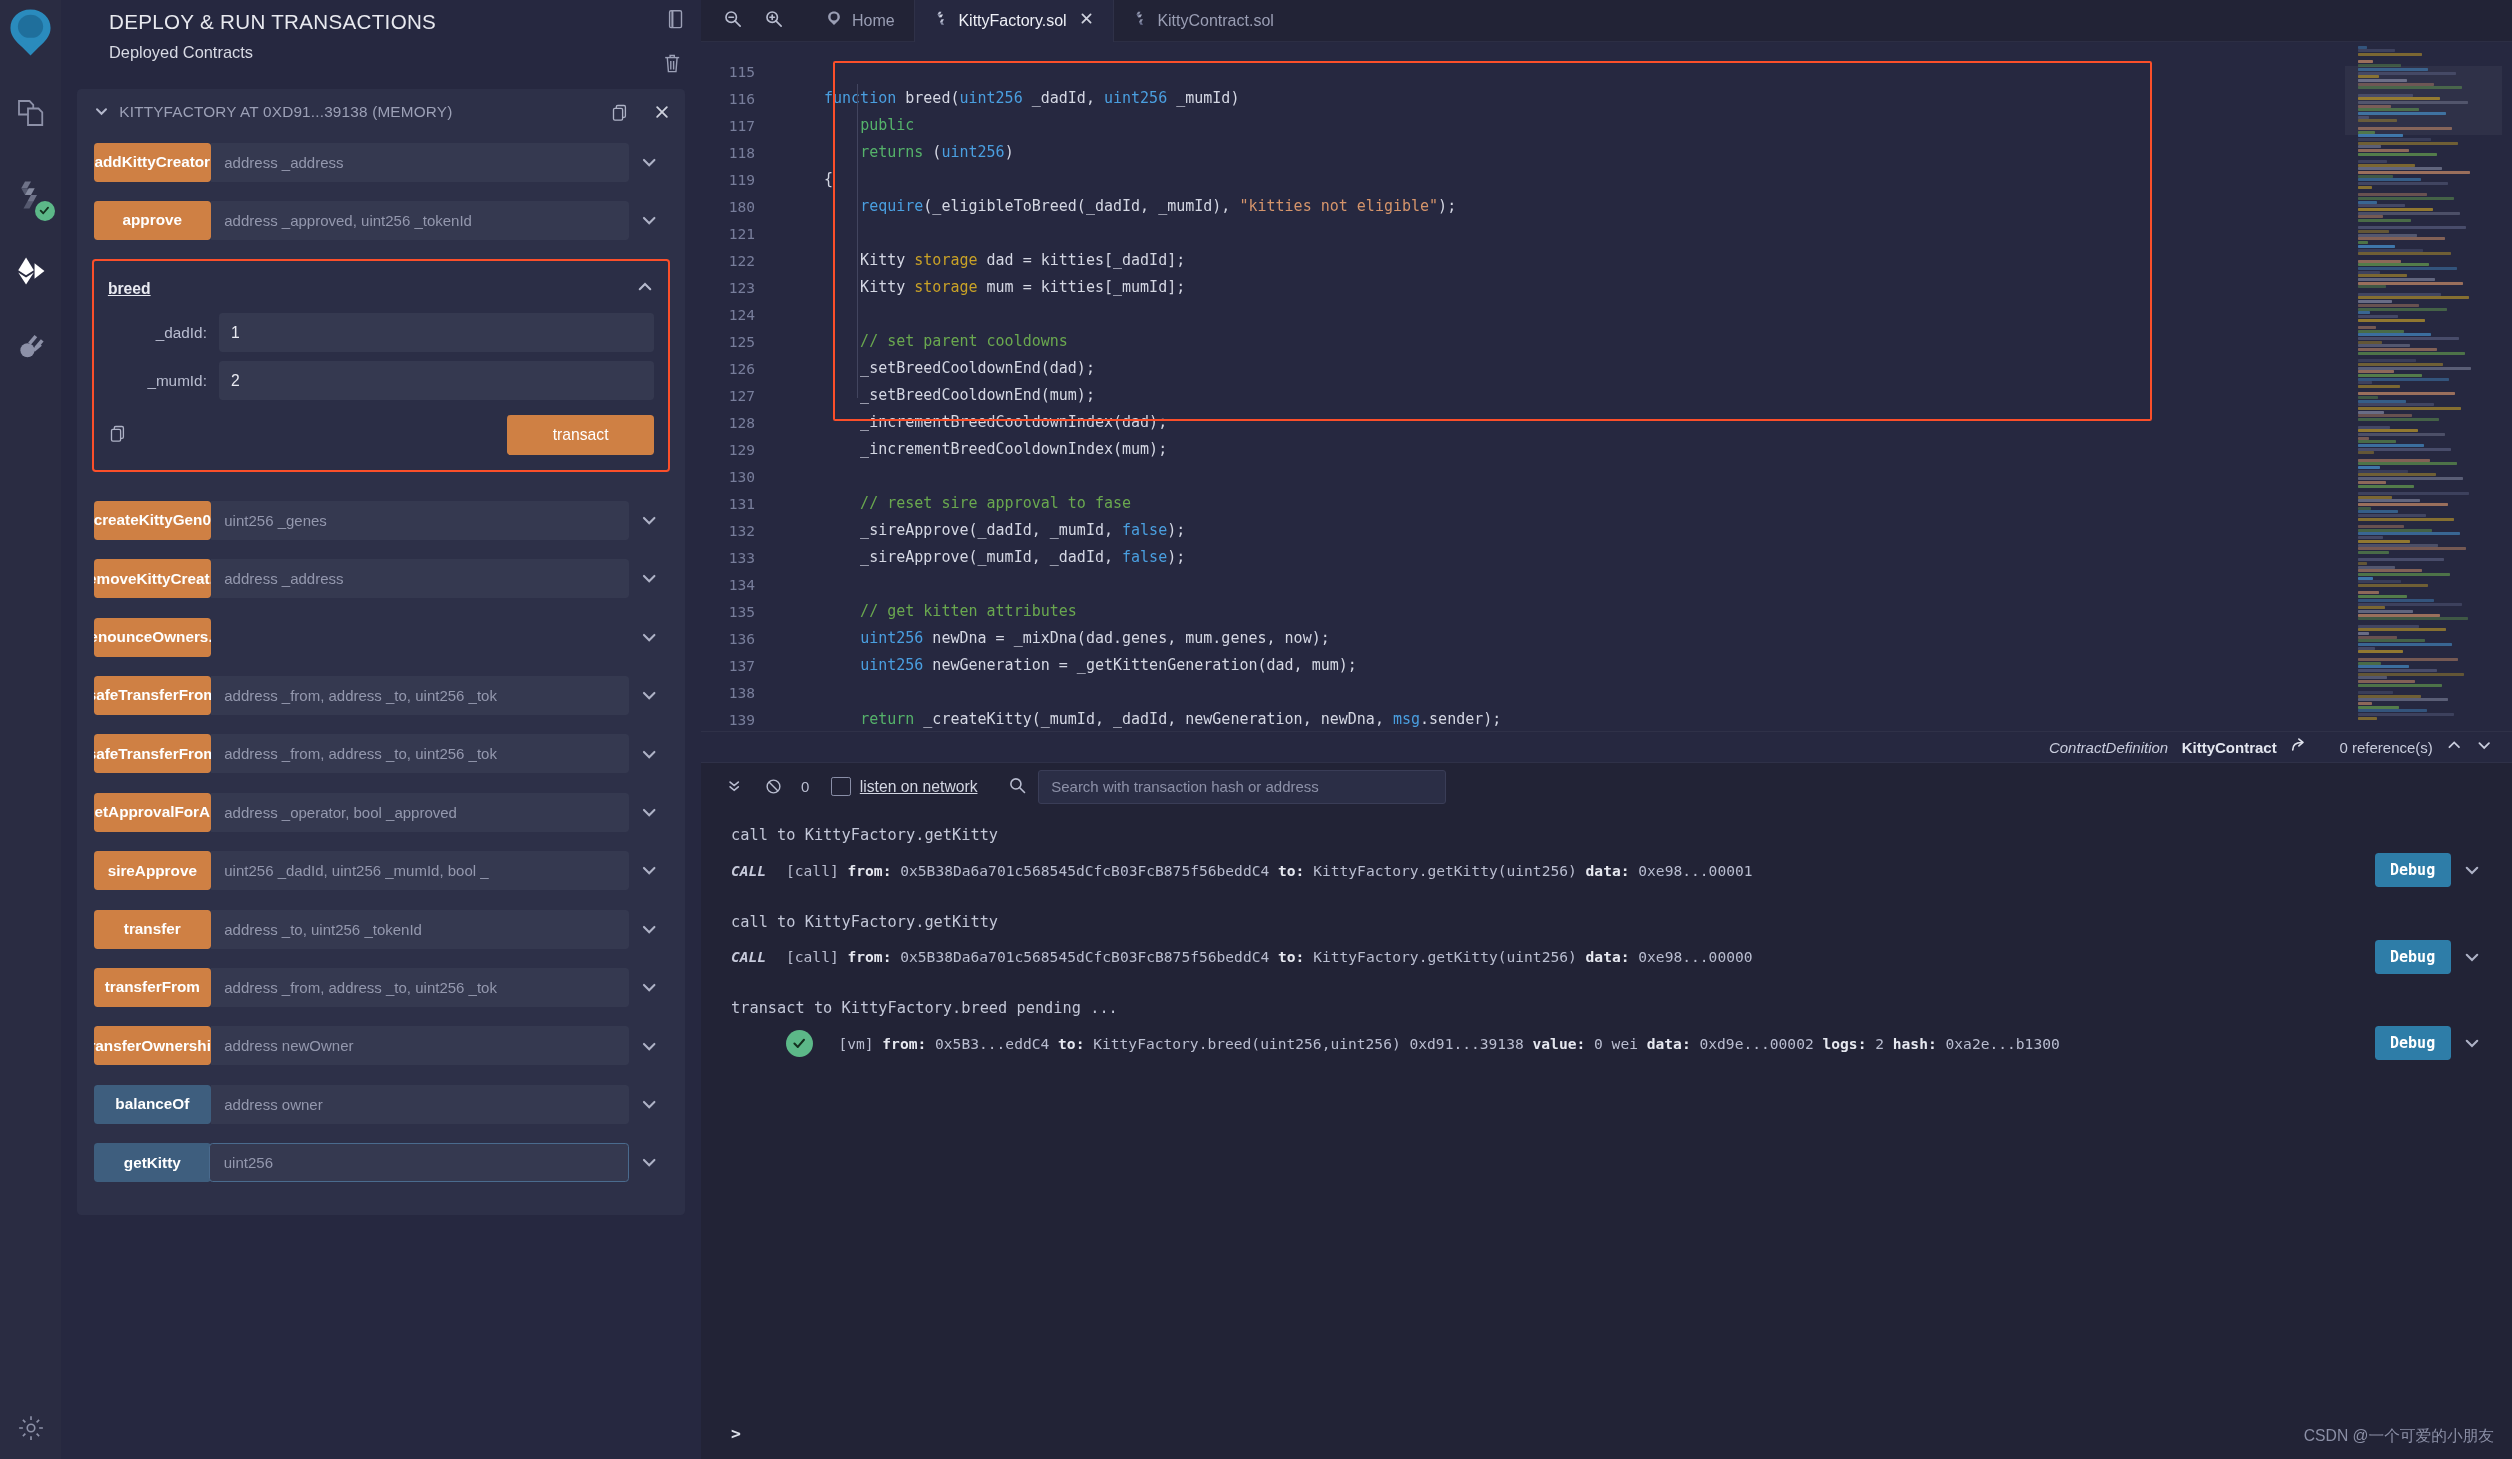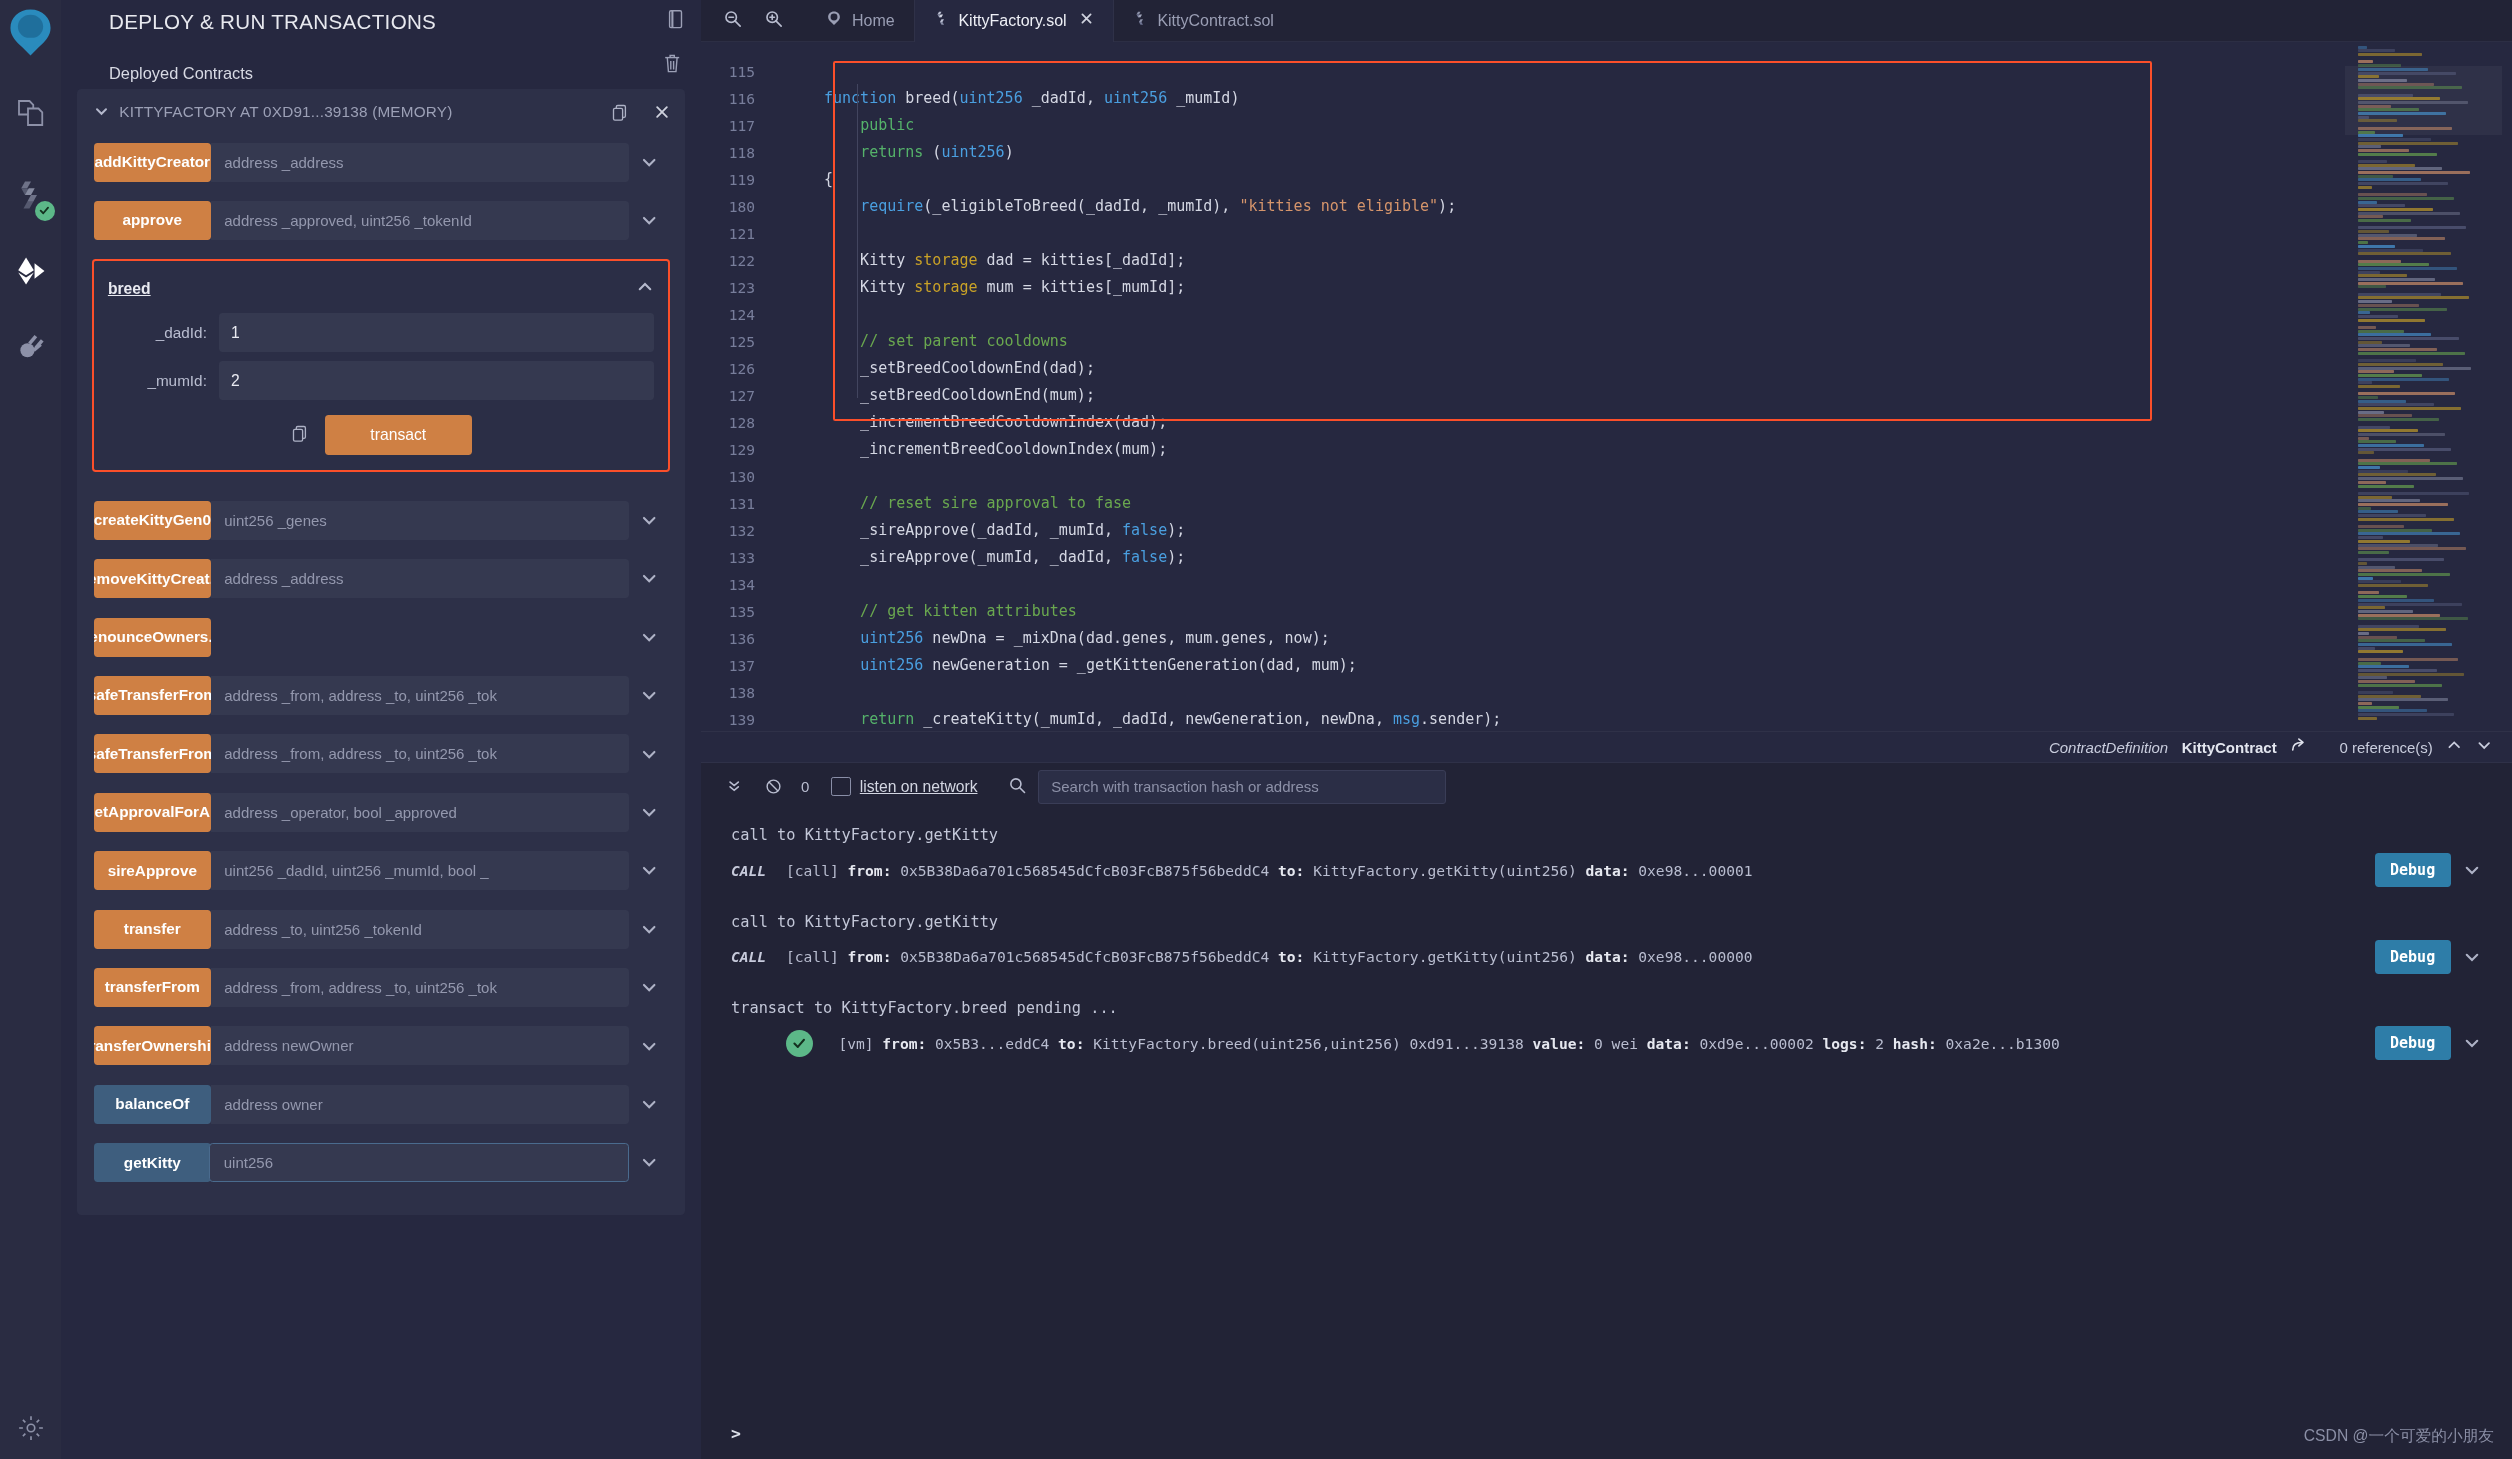--- a/index.html
+++ b/index.html
@@ -38,21 +38,21 @@
   }
   .panel-head {
     height: 43px; display:flex; align-items:center;
     padding: 0 0 0 48px; position: relative;
   }
   .panel-title {
     color: #e8e9ef; font-size: 20.6px; letter-spacing: 0.3px; font-weight: 400;
   }
   .panel-head-ico { position: absolute; right: 15px; top: 7.5px; }
   .sub-head {
-    height: 40px; display:flex; align-items:flex-end; padding-left: 48px;
+    height: 40px; display:flex; align-items:flex-start; padding-left: 48px;
     position: relative;
   }
   .sub-head-label { color: #d8dae4; font-size: 16.4px; }
   .trash-btn { position:absolute; right: 18px; top: 9px; }
 
   .contract-card {
     margin: 6px 16.4px 0 16.4px; background: #2d3048;
     border-radius: 4.5px; padding: 0 0 13.5px 0;
   }
   .cc-head {
@@ -102,21 +102,21 @@
   .breed-field { display:flex; align-items:center; margin-top: 9px; }
   .breed-label {
     width: 111px; flex: 0 0 111px; text-align: right; padding-right: 12px;
     color: #b9bdd0; font-size: 15.3px;
   }
   .breed-inp {
     flex: 1; height: 39px; background: #353950; border: none; border-radius: 3.7px;
     color: #e9eaf1; font-size: 15.7px; padding: 0 12px; outline: none;
     font-family: "Liberation Sans", sans-serif;
   }
-  .breed-actions { display:flex; align-items:center; justify-content:center; gap: 13.5px; margin-top: 15px; }
+  .breed-actions { display:flex; align-items:center; justify-content:space-between; gap: 13.5px; margin-top: 15px; }
   .transact-btn {
     width: 147px; height: 40px; background: #cf8044; color:#fff; border: none;
     border-radius: 3.7px; font-size: 15.7px; cursor: pointer;
     font-family: "Liberation Sans", sans-serif;
   }
 
   
   .right { flex: 1; display:flex; flex-direction: column; min-width: 0; background: #222336; }
 
   .tabbar {

